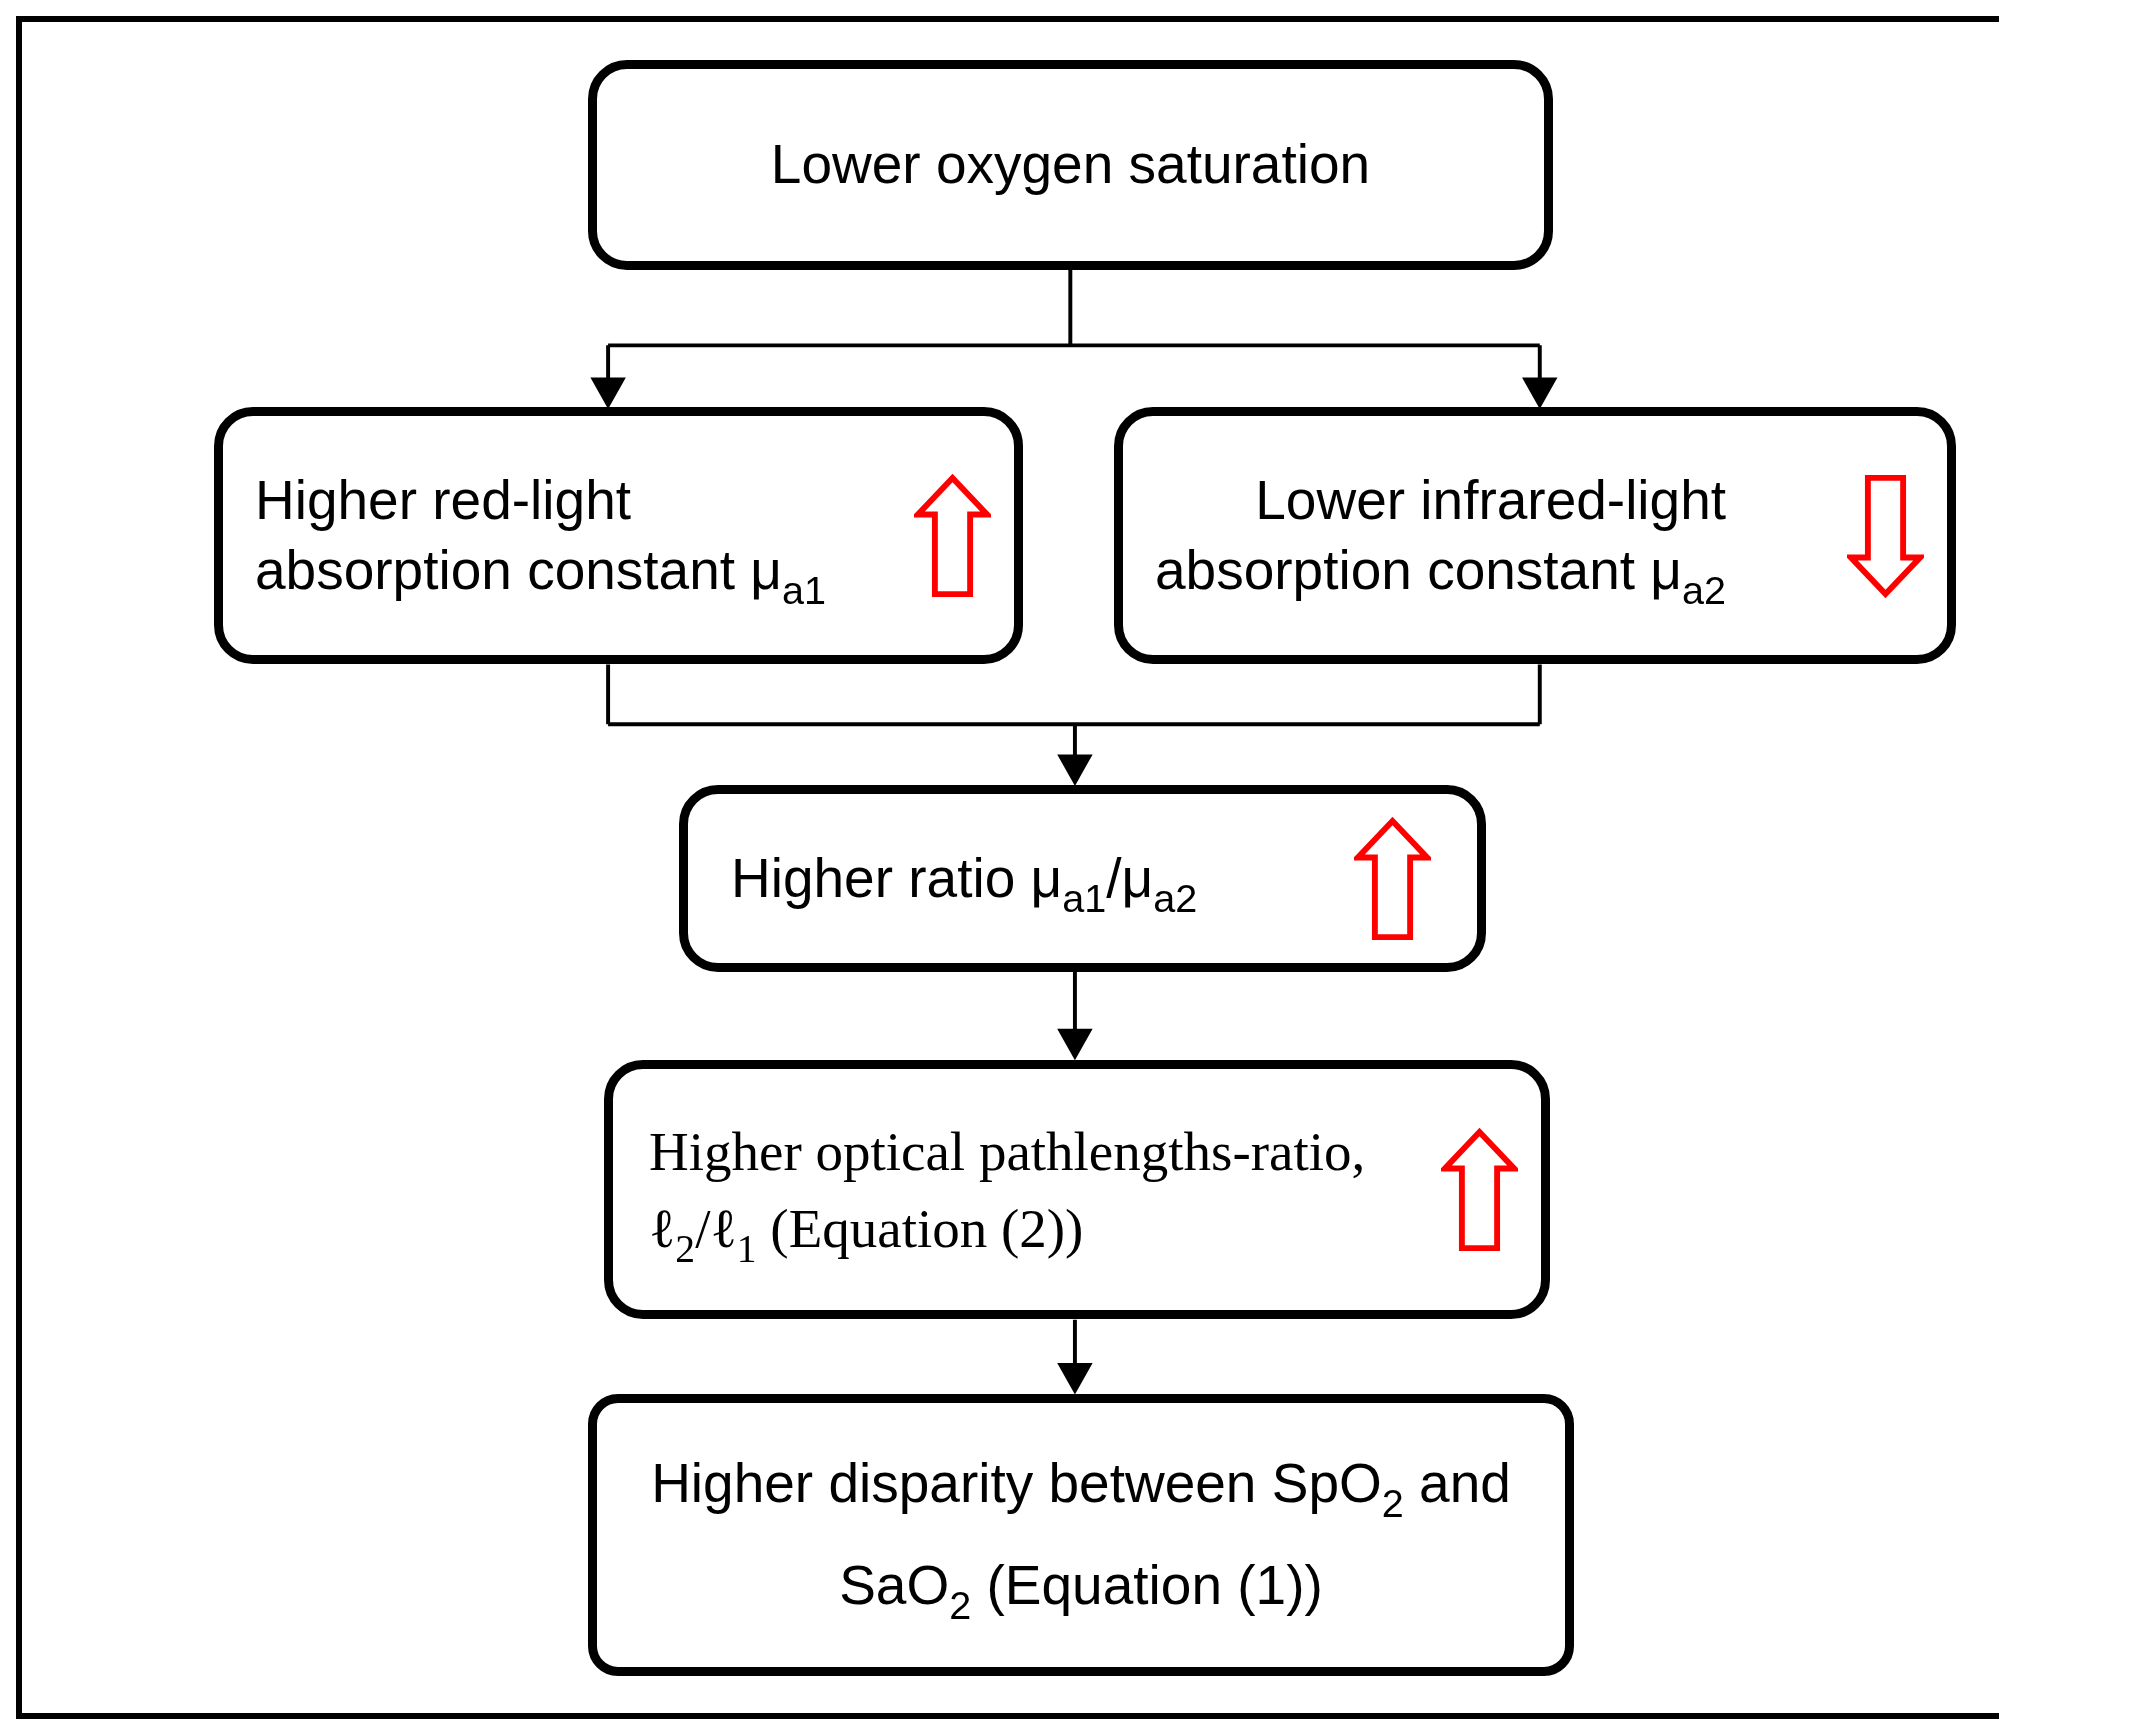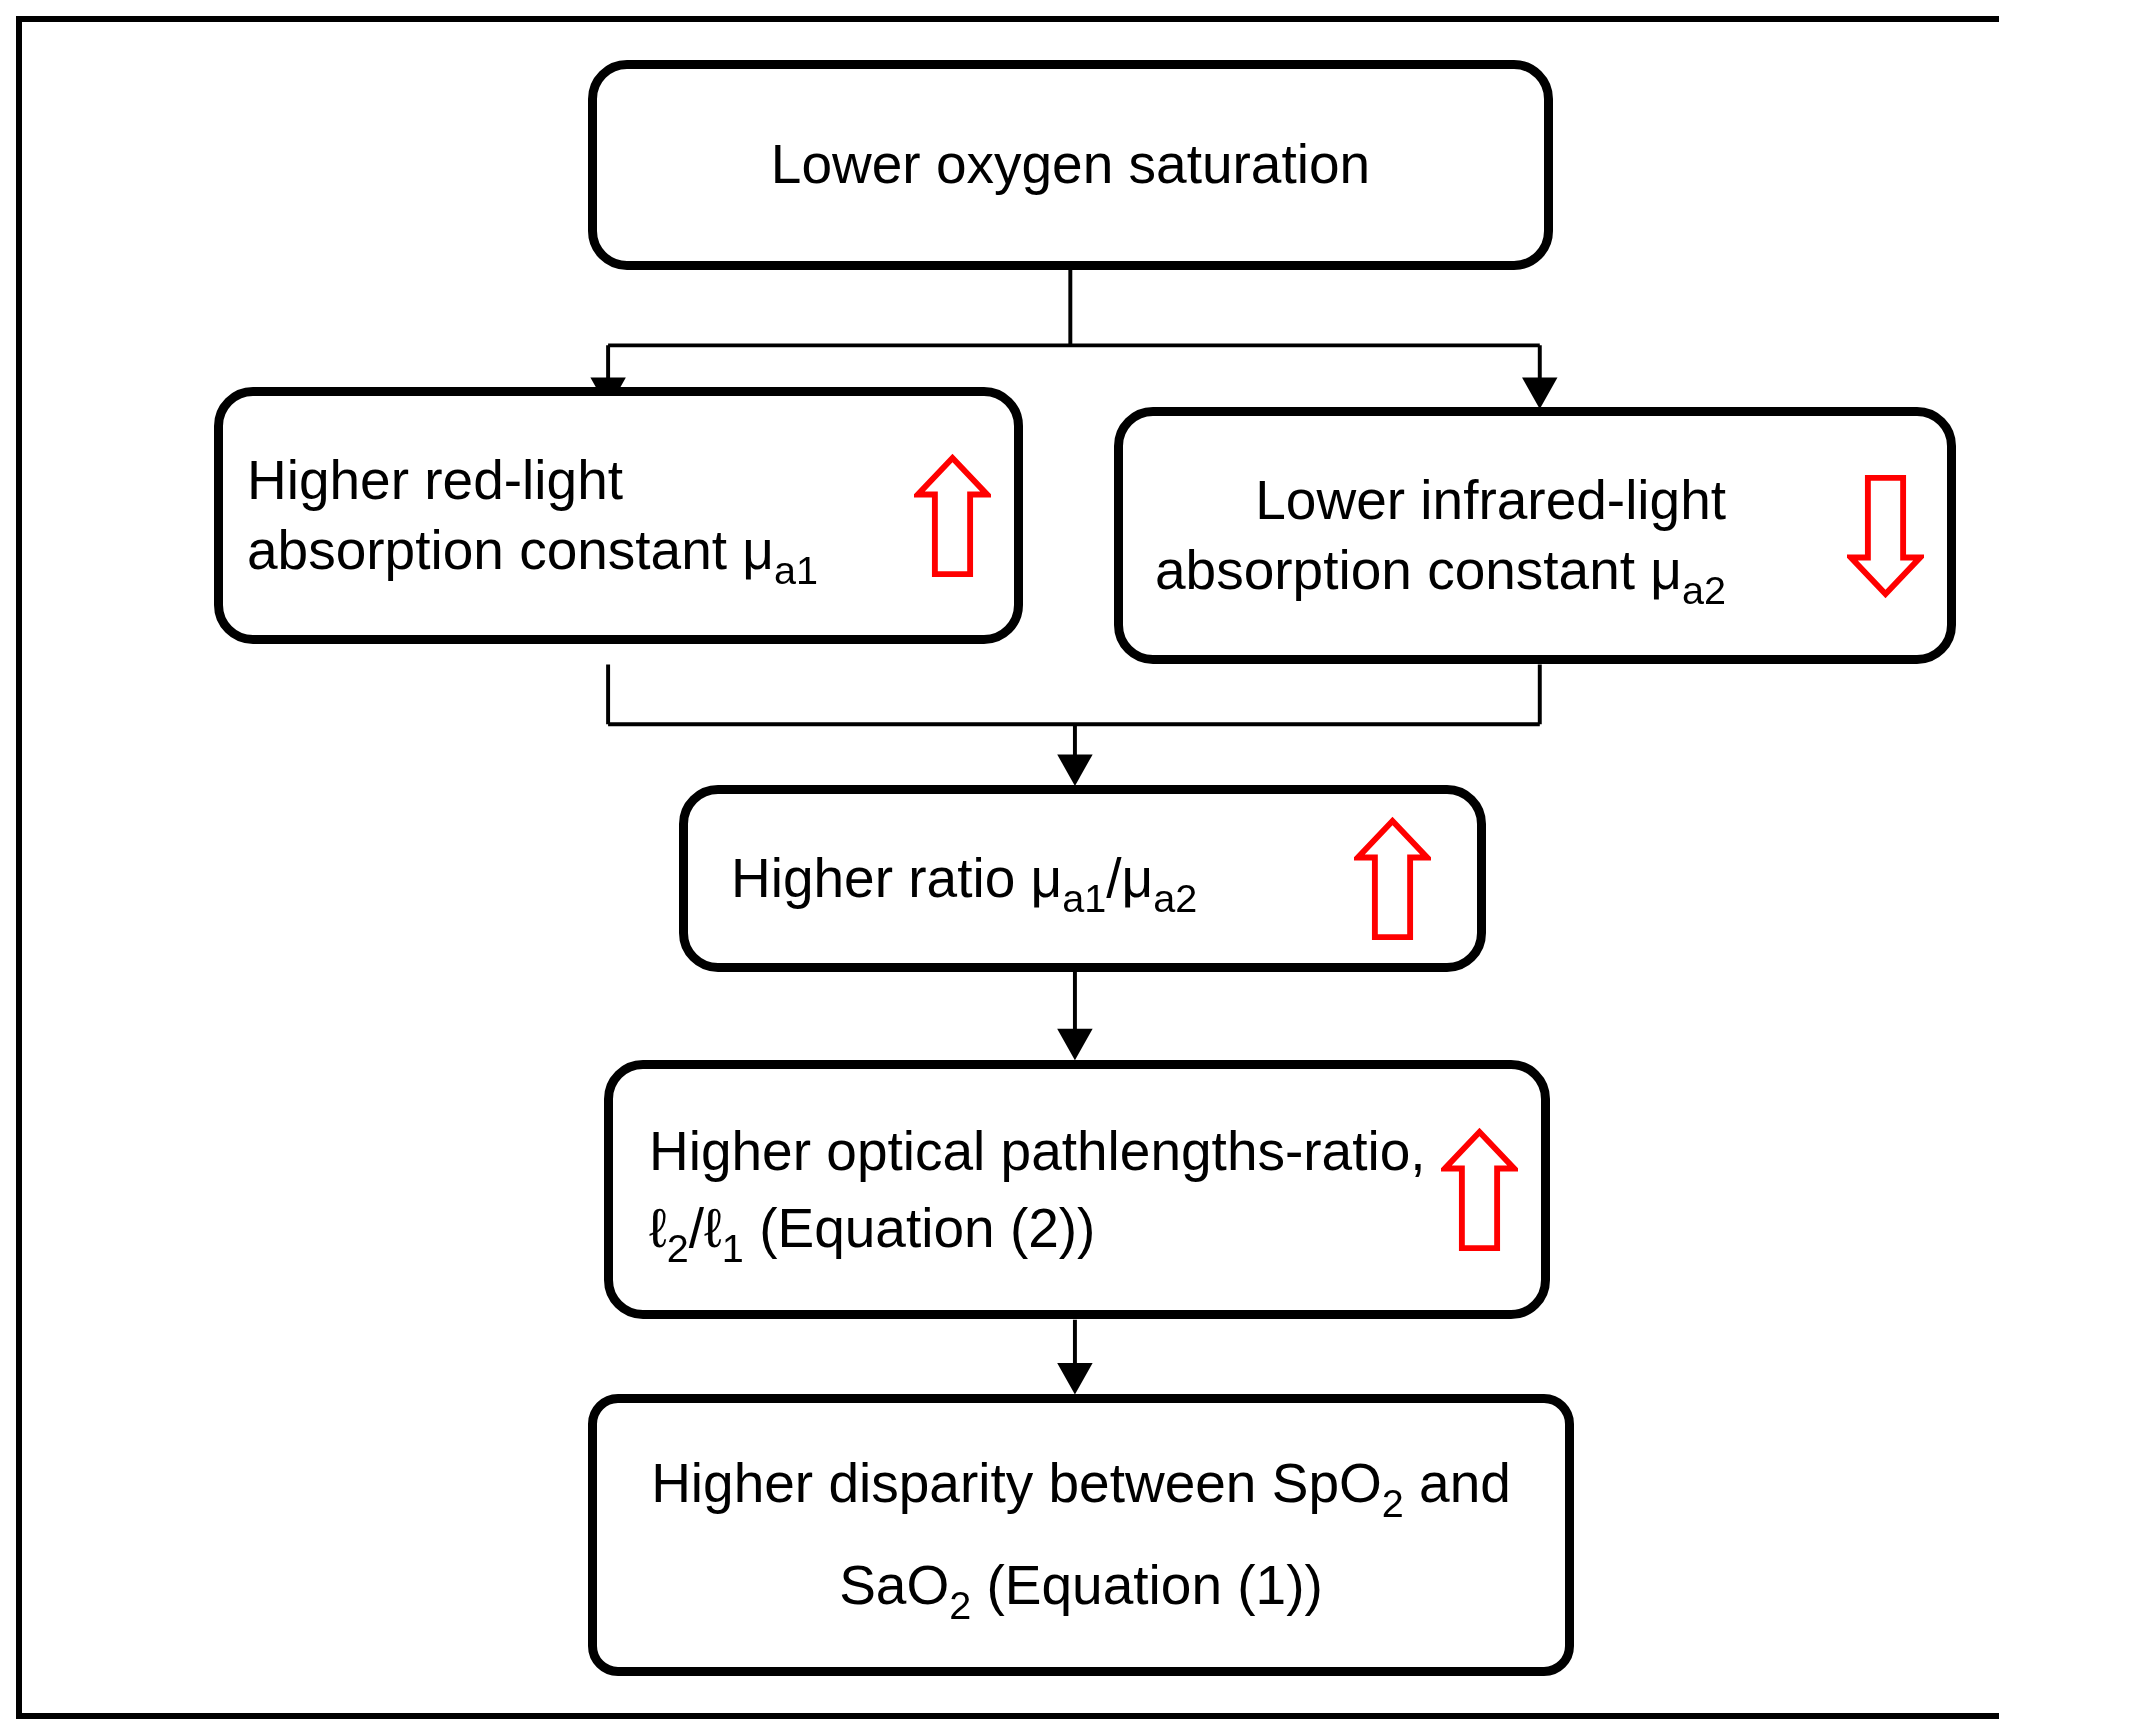--- a/index.html
+++ b/index.html
@@ -38,26 +38,26 @@
   .node .box-text{position:relative;}
   .node.centered{justify-content:center;}
   .node.centered .box-text{text-align:center;}
   sub{
     font-size:0.72em;
     line-height:0;
     vertical-align:-0.38em;
   }
   
   #node-oxygen      {left:588px;  top:60px;   width:965px; height:210px;}
-  #node-redlight    {left:214px;  top:387px;  width:809px; height:257px; padding-left:24px;}
+  #node-redlight    {left:214px;  top:407px;  width:809px; height:257px; padding-left:32px;}
   #node-infrared    {left:1114px; top:407px;  width:842px; height:257px; padding-left:32px;text-align:right;}
   #node-ratio       {left:679px; top:785px; width:807px; height:187px; padding-left:43px;}
   #node-pathlengths {left:604px;  top:1060px; width:946px; height:259px; padding-left:36px;}
   #node-disparity   {left:588px;  top:1394px; width:986px; height:282px;border-radius:30px;}
-  #node-pathlengths .box-text{line-height:1.4;}
+  #node-pathlengths .box-text{line-height:1.4;font-family:Liberation Serif, serif;}
   #node-disparity   .box-text{line-height:1.85;}
 
   .trend-arrow{
     position:absolute;
     right:23px;
     top:50%;
     width:77px;height:125px;
     transform:translateY(-50%);
   }
   #node-ratio .trend-arrow{right:46px;}

